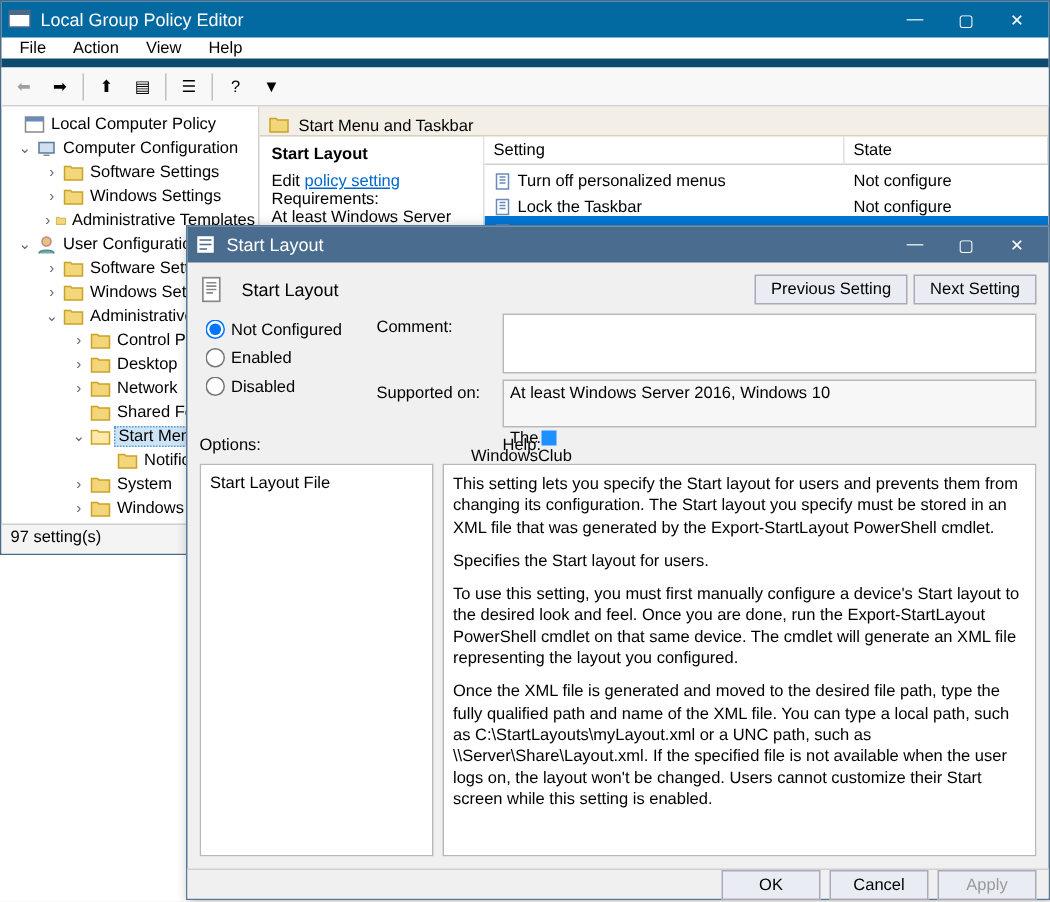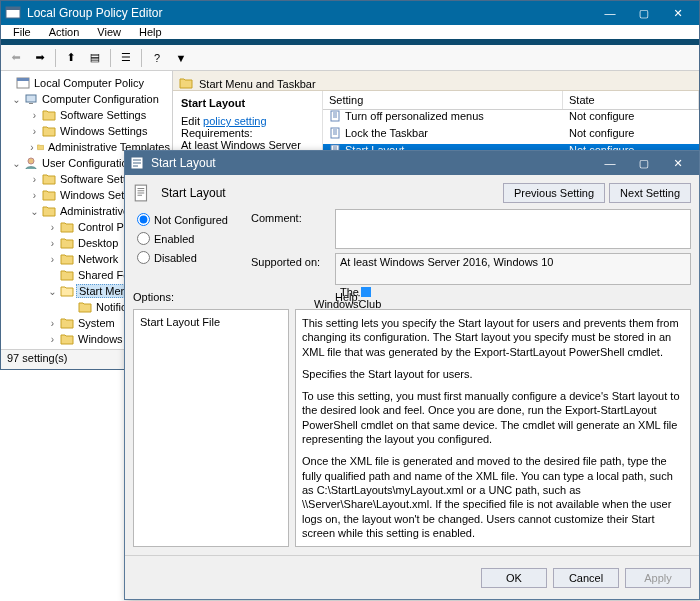--- a/index.html
+++ b/index.html
@@ -26,21 +26,21 @@
 .statuscell{border-right:1px solid #d0d0d0;padding:2px 6px;width:180px}
 .detail{flex:1;display:flex;flex-direction:column;overflow:hidden}
 .detail-hdr{background:#f3efe6;height:20px;display:flex;align-items:flex-end;padding:0 6px;border-bottom:1px solid #d8d0c0}
 .detail-hdr .fold{margin-right:6px}
 .policy-head{padding:6px 8px;border-bottom:1px solid #e8e8e8}
 .policy-head .pname{font-weight:bold;margin-bottom:6px}
 .policy-head a{color:#0066cc;text-decoration:underline}
 .grid-head{display:flex;border-bottom:1px solid #d0d0d0;background:#fff}
 .grid-head div{padding:3px 6px;border-right:1px solid #e0e0e0}
 .grid-body{flex:1;overflow:hidden}
-.grid-row{display:flex;height:17px;align-items:flex-start}
+.grid-row{display:flex;height:17px;align-items:flex-end}
 .grid-row.sel{background:#0078d7;color:#fff}
 .grid-row.sel div,.grid-row.sel span{color:#fff}
 .grid-row .c1{width:240px;display:flex;align-items:center;gap:4px;padding-left:6px;overflow:hidden;white-space:nowrap}
 .grid-row .c2{flex:1;padding-left:6px}
 .scroll-icon{width:12px;height:12px}
 
 .dlg{position:absolute;left:124px;top:150px;width:576px;height:450px;border:1px solid #5a7a9a;box-shadow:2px 2px 8px rgba(0,0,0,.3);background:#f0f0f0;display:flex;flex-direction:column}
 .dlg .titlebar{background:#4a6d8f}
 .dlg-body{flex:1;padding:8px;display:flex;flex-direction:column;gap:6px;overflow:hidden}
 .dlg-top{display:flex;align-items:center;gap:10px}
@@ -51,21 +51,21 @@
 .radios{width:110px;display:flex;flex-direction:column;gap:6px;padding:4px}
 .radios label{display:flex;align-items:center;gap:4px}
 .field-col{flex:1;display:flex;flex-direction:column;gap:4px}
 .field-row{display:flex;gap:6px}
 .field-row .lab{width:78px;text-align:left;padding-top:3px}
 .txtbox{flex:1;border:1px solid #b8b8b8;background:#fff;height:40px;padding:2px 4px;resize:none}
 .dlg-split{flex:1;display:flex;gap:6px;overflow:hidden}
 .opt-pane{width:156px;border:1px solid #b8b8b8;background:#fff;padding:6px}
 .help-pane{flex:1;border:1px solid #b8b8b8;background:#fff;padding:6px;overflow:auto;font-size:11px;line-height:1.3}
 .help-pane p{margin-bottom:8px}
-.dlg-foot{height:44px;border-top:1px solid #d0d0d0;display:flex;align-items:center;justify-content:flex-end;gap:6px;padding:0 8px;background:#f0f0f0}
+.dlg-foot{height:20px;border-top:1px solid #d0d0d0;display:flex;align-items:center;justify-content:flex-end;gap:6px;padding:0 8px;background:#f0f0f0}
 .dlg-foot .btn{min-width:66px;text-align:center}
 .dlg-foot .btn.disabled{color:#999}
 
 .fold svg,.scroll-icon svg,.icon svg{width:100%;height:100%}
 .watermark{position:absolute;left:340px;top:284px;color:#b0b0b0;font-size:13px;pointer-events:none;display:flex;align-items:center;gap:2px}
 .watermark .sq{width:10px;height:10px;background:#1e90ff;display:inline-block}
 </style>
 </head>
 <body>
 

